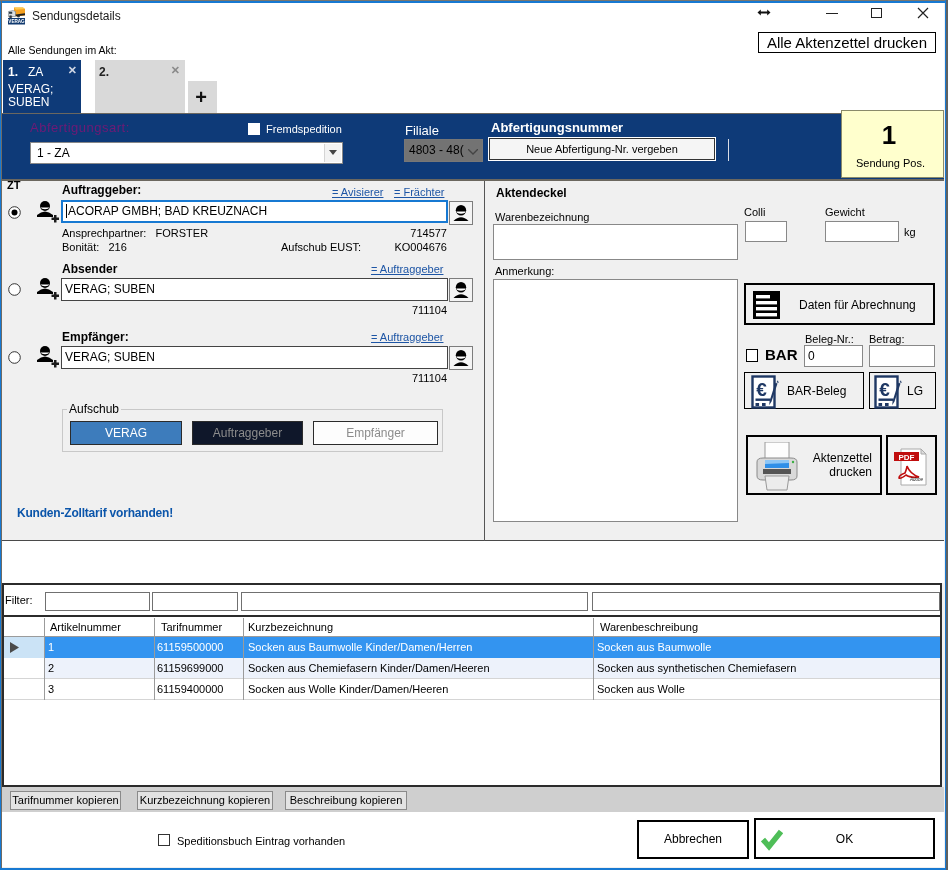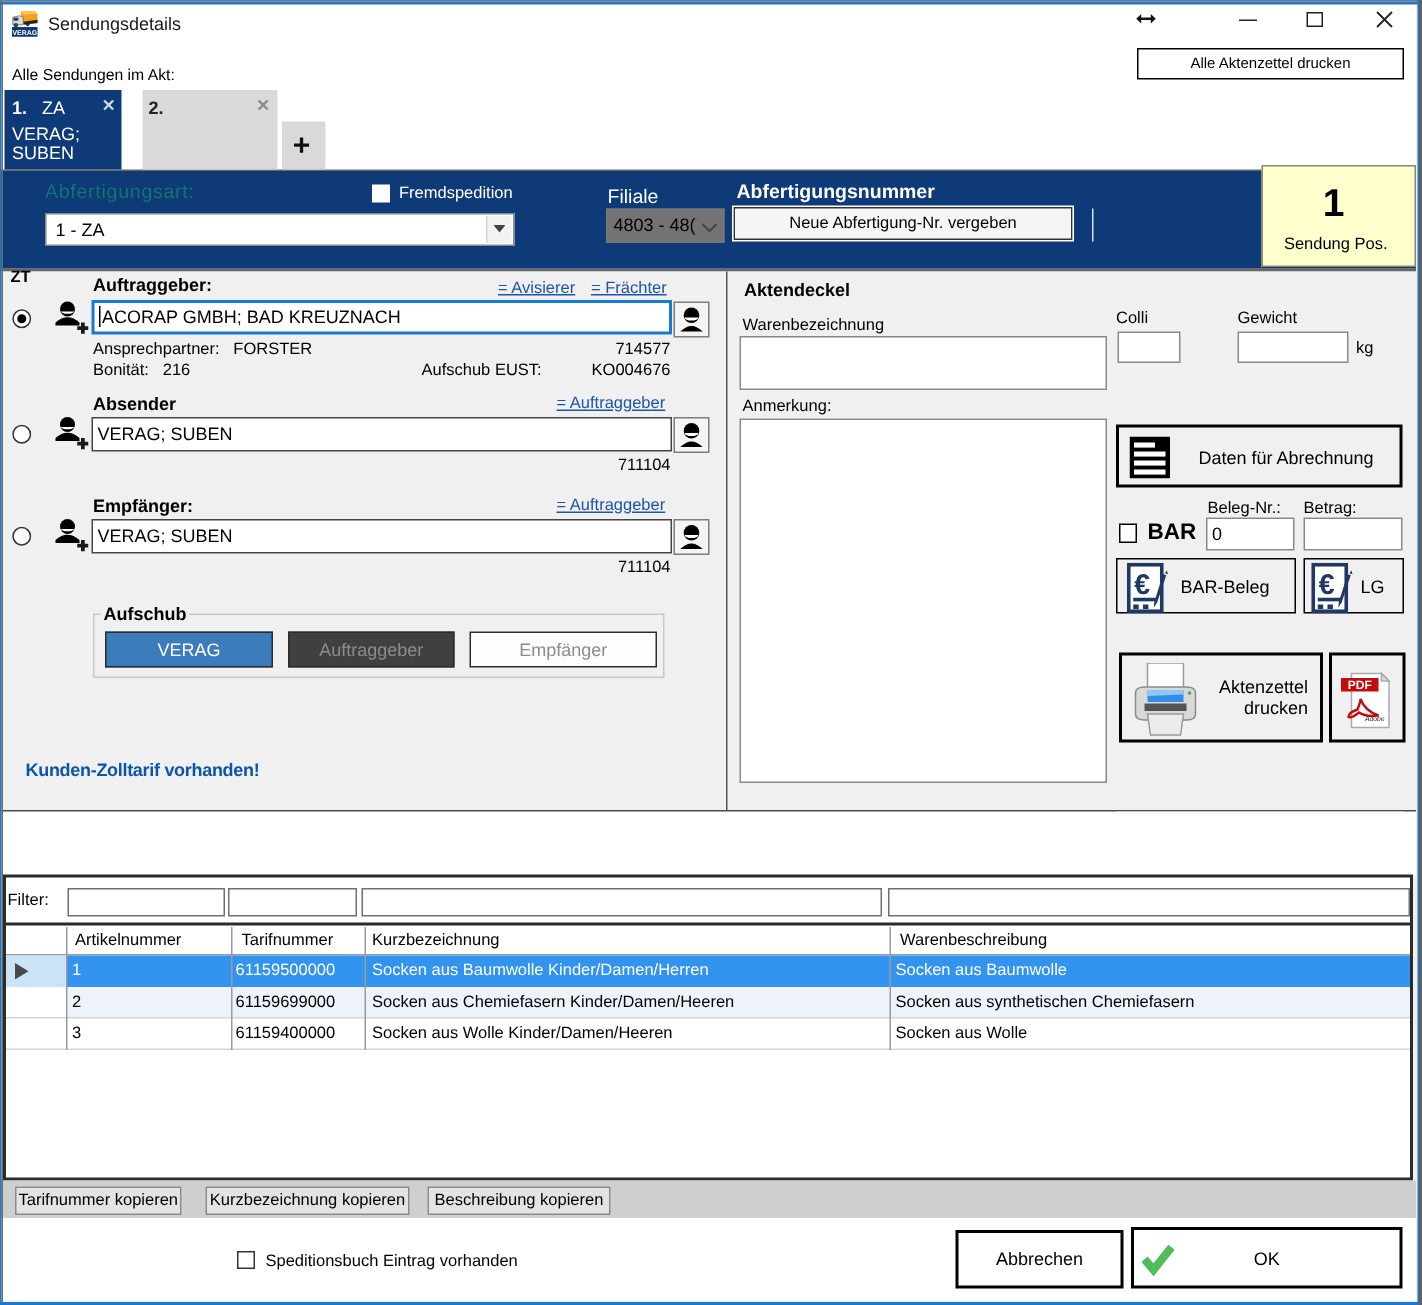--- a/index.html
+++ b/index.html
@@ -48,38 +48,38 @@
 
   <svg class="abs" style="left:757px;top:7px;" width="14" height="11" viewBox="0 0 14 11">
     <path d="M0.5 5.5 L3.8 2.4 L3.8 4.6 L10.2 4.6 L10.2 2.4 L13.5 5.5 L10.2 8.6 L10.2 6.4 L3.8 6.4 L3.8 8.6 Z" fill="#111"></path>
   </svg>
   <div class="abs" style="left:826px;top:13px;width:12px;height:1.2px;background:#222;"></div>
   <div class="abs" style="left:871px;top:8px;width:11px;height:10px;border:1.2px solid #222;"></div>
   <svg class="abs" style="left:917px;top:7px;" width="12" height="12" viewBox="0 0 12 12">
     <path d="M1 1 L11 11 M11 1 L1 11" stroke="#222" stroke-width="1.2"></path>
   </svg>
 
-  <div class="abs blk-border" style="left:758px;top:32px;width:178px;height:21px;background:#fff;text-align:center;font-size:10px;line-height:19px;">Alle Aktenzettel drucken</div>
+  <div class="abs blk-border" style="left:758px;top:32px;width:178px;height:21px;background:#fff;text-align:center;font-size:15px;line-height:19px;">Alle Aktenzettel drucken</div>
 
   <div class="abs" style="left:8px;top:44px;font-size:10.5px;color:#000;white-space:nowrap;">Alle Sendungen im Akt:</div>
 
   <div class="abs navy" style="left:3px;top:60px;width:78px;height:52.5px;color:#fff;font-size:12px;">
     <div style="position:absolute;left:5px;top:5px;"><b>1.</b>&nbsp;&nbsp; ZA</div>
     <div style="position:absolute;right:4px;top:4px;font-size:11px;color:#cfd6e4;font-weight:bold;">✕</div>
     <div style="position:absolute;left:5px;top:22px;">VERAG;</div>
     <div style="position:absolute;left:5px;top:35px;">SUBEN</div>
   </div>
   <div class="abs" style="left:95px;top:60px;width:90px;height:52.5px;background:#d9d9d9;font-size:12px;color:#222;">
     <div style="position:absolute;left:4px;top:5px;"><b>2.</b></div>
     <div style="position:absolute;right:5px;top:4px;font-size:11px;color:#8a8a8a;font-weight:bold;">✕</div>
   </div>
   <div class="abs" style="left:188px;top:81px;width:29px;height:31.5px;background:#d9d9d9;text-align:center;font-size:20px;font-weight:bold;color:#111;line-height:33px;padding-right:3px;">+</div>
 
   <div class="abs navy" style="left:0px;top:114px;width:944px;height:65px;"></div>
-  <div class="abs" style="left:30px;top:120px;font-size:13px;letter-spacing:0.5px;color:#0f766e;">Abfertigungsart:</div>
+  <div class="abs" style="left:30px;top:120px;font-size:13px;letter-spacing:0.5px;color:#701a75;">Abfertigungsart:</div>
 
   <div class="abs" style="left:30px;top:142px;width:313px;height:22px;background:#fff;border:1px solid #888;">
     <div style="position:absolute;left:6px;top:3px;font-size:12px;">1 - ZA</div>
     <div style="position:absolute;right:1px;top:1px;width:17px;height:18px;background:#f3f3f3;border-left:1px solid #d5d5d5;">
       <svg width="9" height="6" viewBox="0 0 9 6" style="position:absolute;left:4px;top:6px;">
           <path d="M0 0 L8 0 L4 5 Z" fill="#444"></path>
         </svg>
     </div>
   </div>
 
@@ -175,23 +175,23 @@
   <div class="abs link" style="left:371px;top:263px;">= Auftraggeber</div>
   <div class="abs" style="left:61px;top:278px;width:387px;height:23px;background:#fff;border:1px solid #444;font-size:12px;line-height:21px;padding-left:3px;">VERAG; SUBEN</div>
   <div class="abs lbl" style="left:406px;top:304px;width:41px;text-align:right;">711104</div>
 
   <div class="abs" style="left:62px;top:330px;font-size:12px;font-weight:bold;">Empfänger:</div>
   <div class="abs link" style="left:371px;top:331px;">= Auftraggeber</div>
   <div class="abs" style="left:61px;top:346px;width:387px;height:23px;background:#fff;border:1px solid #444;font-size:12px;line-height:21px;padding-left:3px;">VERAG; SUBEN</div>
   <div class="abs lbl" style="left:406px;top:372px;width:41px;text-align:right;">711104</div>
 
   <div class="abs" style="left:62px;top:409px;width:381px;height:43px;border:1px solid #c8c8c8;"></div>
-  <div class="abs" style="left:67px;top:402px;font-size:12px;font-weight:bold;background:#f0f0f0;padding:0 2px;">Aufschub</div>
+  <div class="abs" style="left:67px;top:402px;font-size:12px;font-weight:normal;background:#f0f0f0;padding:0 2px;">Aufschub</div>
   <div class="abs" style="left:70px;top:421px;width:112px;height:24px;background:#3d7cbc;border:1px solid #2b2b2b;color:#fff;text-align:center;font-size:12px;line-height:22px;">VERAG</div>
-  <div class="abs" style="left:192px;top:421px;width:111px;height:24px;background:#404040;border:1px solid #2b2b2b;color:#8c8c8c;text-align:center;font-size:12px;line-height:22px;">Auftraggeber</div>
+  <div class="abs" style="left:192px;top:421px;width:111px;height:24px;background:#0f172a;border:1px solid #2b2b2b;color:#8c8c8c;text-align:center;font-size:12px;line-height:22px;">Auftraggeber</div>
   <div class="abs" style="left:313px;top:421px;width:125px;height:24px;background:#fdfdfd;border:1px solid #2b2b2b;color:#8c8c8c;text-align:center;font-size:12px;line-height:22px;">Empfänger</div>
 
   <div class="abs" style="left:17px;top:506px;font-size:12px;letter-spacing:-0.2px;font-weight:bold;color:#0b55aa;">Kunden-Zolltarif vorhanden!</div>
 
   <div class="abs" style="left:496px;top:186px;font-size:12px;font-weight:bold;">Aktendeckel</div>
   <div class="abs lbl" style="left:495px;top:211px;">Warenbezeichnung</div>
   <div class="abs" style="left:493px;top:224px;width:245px;height:36px;background:#fff;border:1px solid #888;"></div>
   <div class="abs lbl" style="left:744px;top:206px;">Colli</div>
   <div class="abs" style="left:745px;top:221px;width:42px;height:21px;background:#fff;border:1px solid #888;"></div>
   <div class="abs lbl" style="left:798px;top:222px;padding-left:33px;">Pk.</div>

